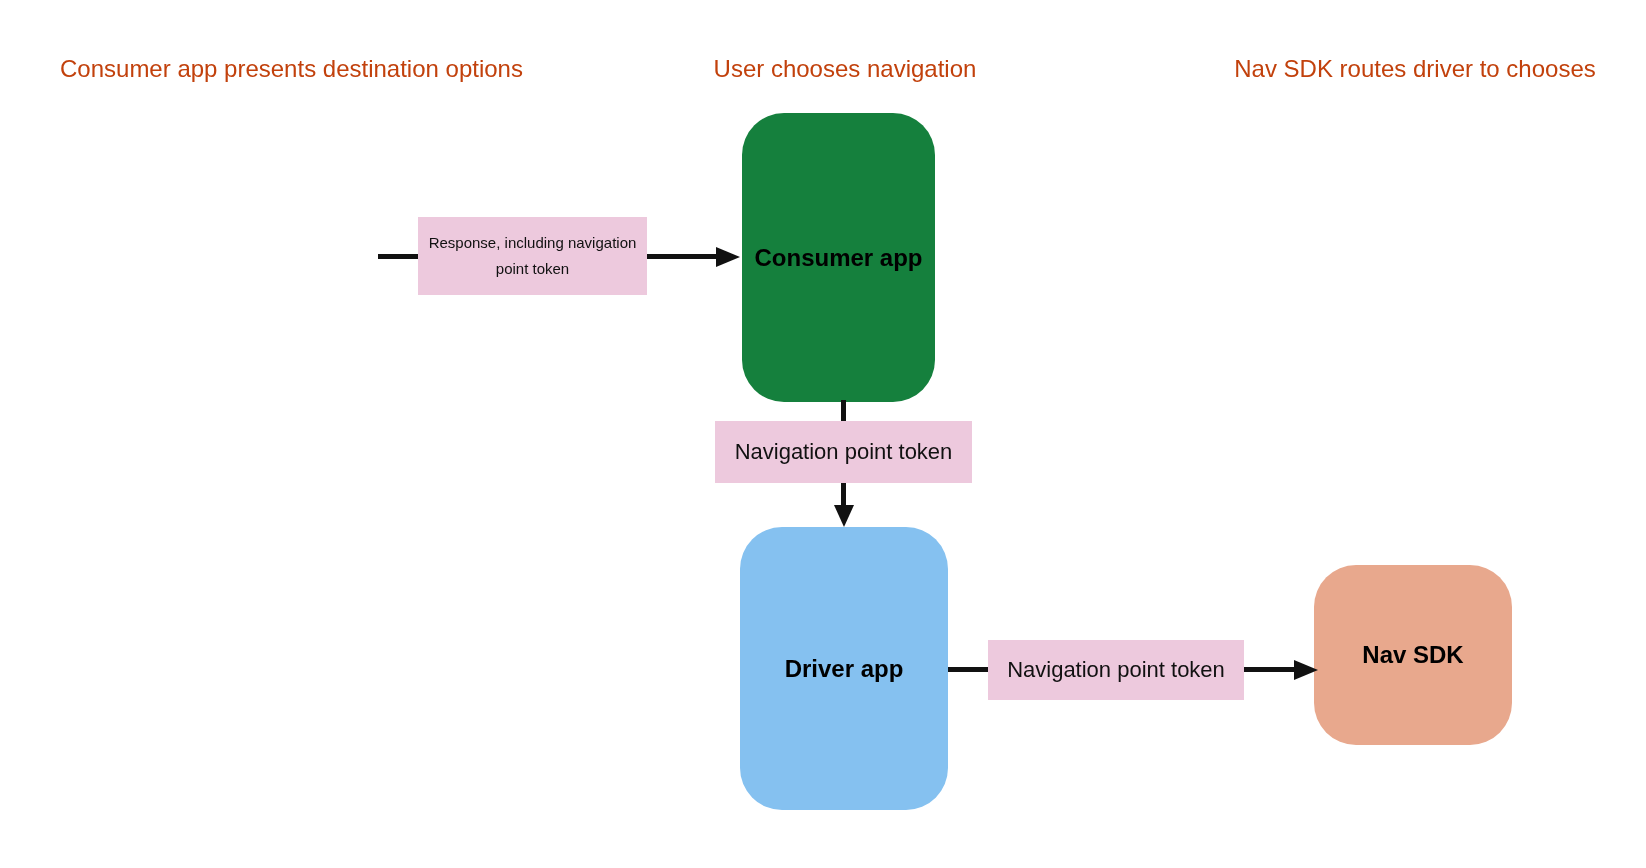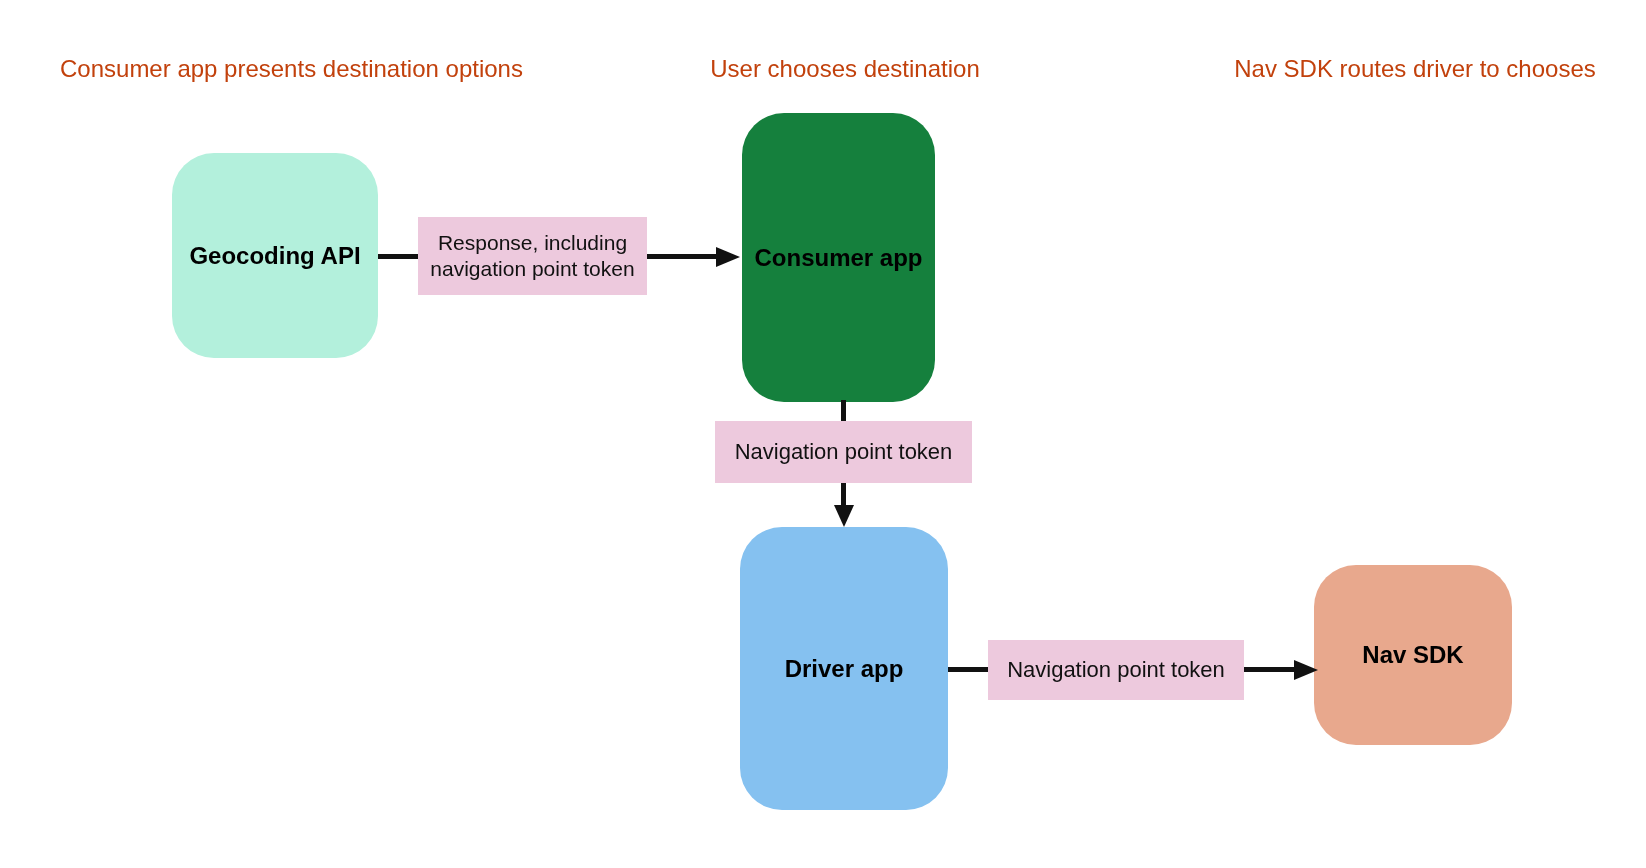--- a/index.html
+++ b/index.html
@@ -46,21 +46,21 @@
   .node.navsdk    { left: 1314px; top: 565px; width: 198px; height: 180px; background: #e8a88d; }
 
   
   .edge-label {
     position: absolute;
     display: flex;
     align-items: center;
     justify-content: center;
     background: #edc9dd;
     color: #111111;
-    font-size: 21px;
+    font-size: 15px;
     line-height: 26px;
     text-align: center;
   }
   .edge-label.l1 { left: 418px; top: 217px; width: 229px; height: 78px; padding: 0 2px; box-sizing: border-box; }
   .edge-label.l2 { left: 715px; top: 421px; width: 257px; height: 62px; font-size: 22px; }
   .edge-label.l3 { left: 988px; top: 640px; width: 256px; height: 60px; font-size: 22px; }
 
   
   .hline, .vline {
     position: absolute;
@@ -92,26 +92,23 @@
   .arrowhead-right.h1 { left: 716px; top: 247px; }
   .arrowhead-down.h2  { left: 834px; top: 505px; }
   .arrowhead-right.h3 { left: 1294px; top: 660px; }
 </style>
 </head>
 <body>
 
 <div class="canvas">
 
   <div class="stage-title t1">Consumer app presents destination options</div>
-  <div class="stage-title t2">User chooses destination</div>
+  <div class="stage-title t2">User chooses navigation</div>
   <div class="stage-title t3">Nav SDK routes driver to chooses</div>
 
-  <div class="node geocoding">
-    <span>Geocoding API</span>
-  </div>
   <div class="node consumer">
     <span>Consumer app</span>
   </div>
   <div class="node driver">
     <span>Driver app</span>
   </div>
   <div class="node navsdk">
     <span>Nav SDK</span>
   </div>
 

